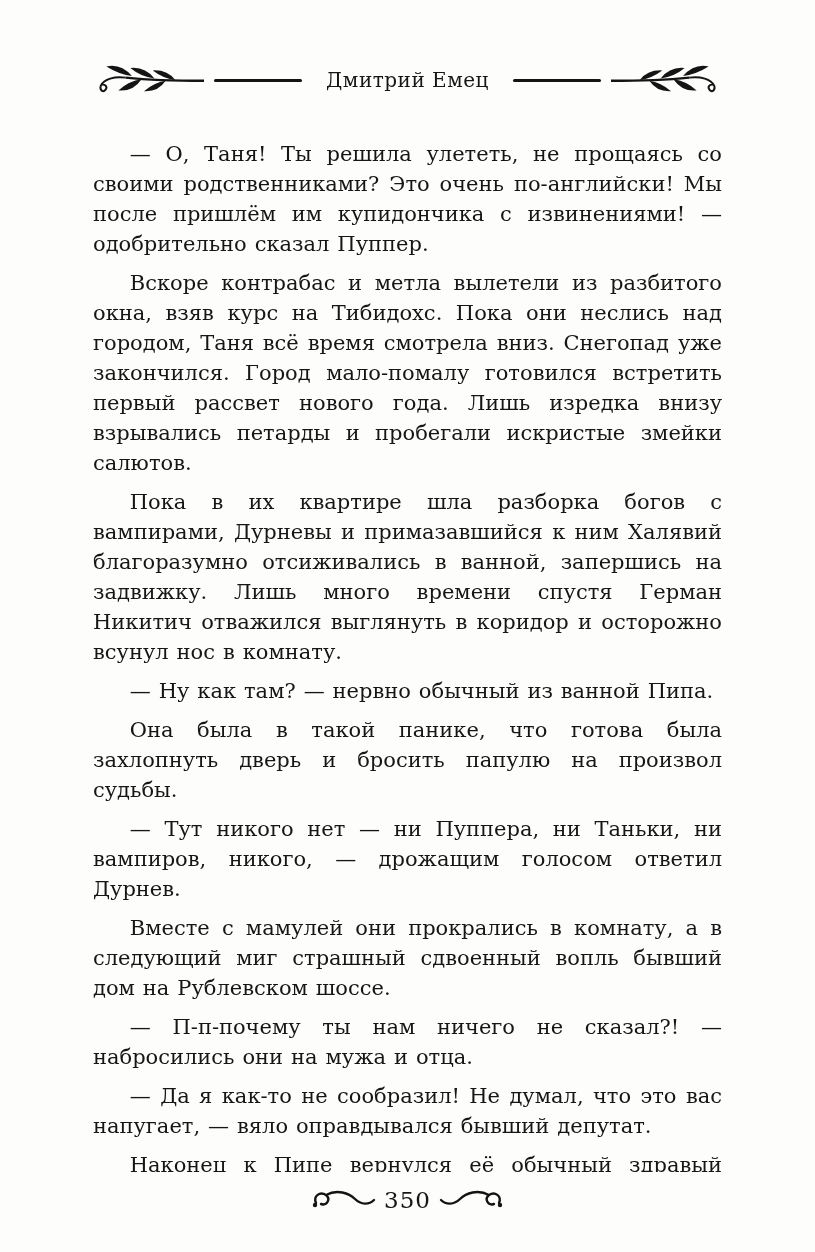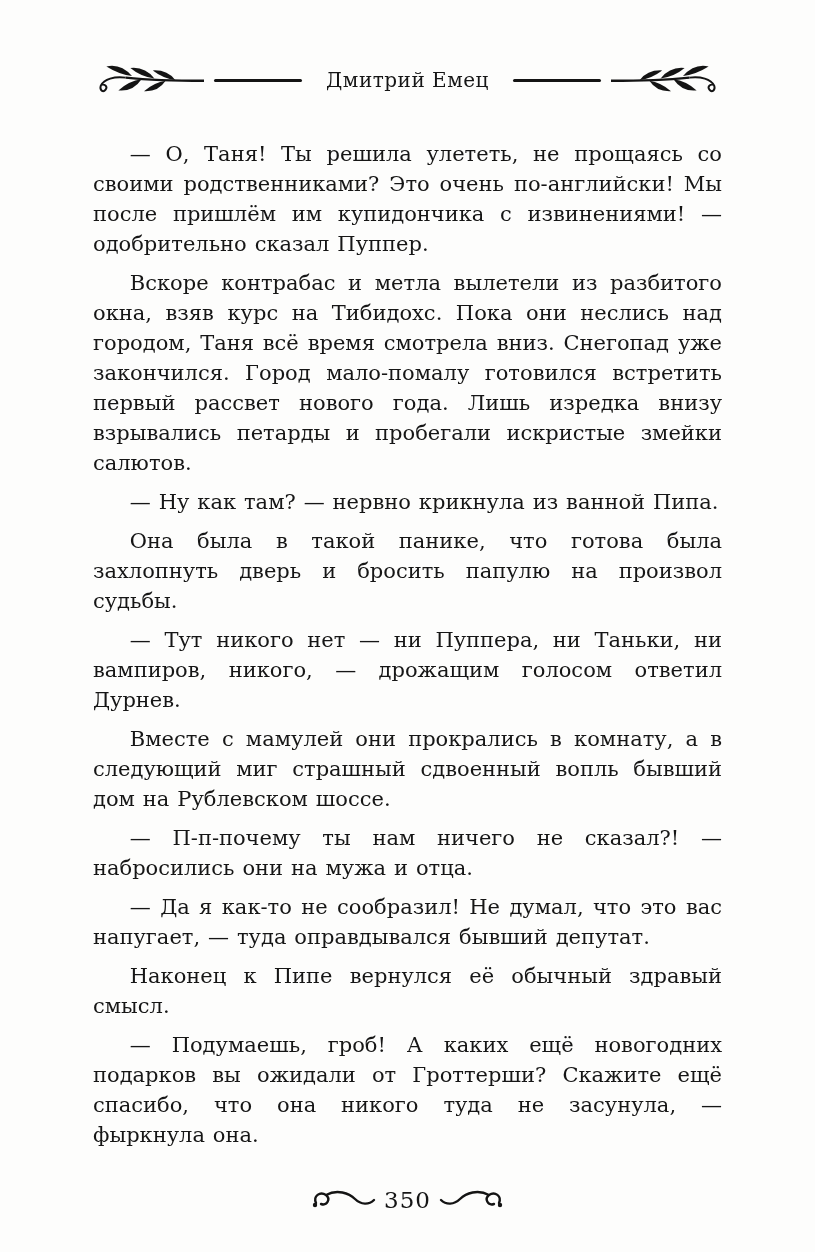--- a/index.html
+++ b/index.html
@@ -103,26 +103,27 @@
         <path d="M114 23 Q104 10 86 11 Q99 21 114 23" stroke="none"></path>
         <path d="M72 22 Q61 38 43 36 Q56 24 72 22" stroke="none"></path>
         <path d="M102 24 Q93 38 75 37 Q88 26 102 24" stroke="none"></path>
       </g>
     </svg>
   </header>
 
   <main class="page-body">
       <p class="para">— О, Таня! Ты решила улететь, не прощаясь со своими родственниками? Это очень по-английски! Мы после пришлём им купидончика с извинениями! — одобрительно сказал Пуппер.</p>
       <p class="para">Вскоре контрабас и метла вылетели из разбитого окна, взяв курс на Тибидохс. Пока они неслись над городом, Таня всё время смотрела вниз. Снегопад уже закончился. Город мало-помалу готовился встретить первый рассвет нового года. Лишь изредка внизу взрывались петарды и пробегали искристые змейки салютов.</p>
-      <p class="para">— Ну как там? — нервно крикнула из ванной Пипа.</p>
+      <p class="para">Пока в их квартире шла разборка богов с вампирами, Дурневы и примазавшийся к ним Халявий благоразумно отсиживались в ванной, запершись на задвижку. Лишь много времени спустя Герман Никитич отважился выглянуть в коридор и осторожно всунул нос в комнату.</p>
+      <p class="para">— Ну как там? — нервно обычный из ванной Пипа.</p>
       <p class="para">Она была в такой панике, что готова была захлопнуть дверь и бросить папулю на произвол судьбы.</p>
       <p class="para">— Тут никого нет — ни Пуппера, ни Таньки, ни вампиров, никого, — дрожащим голосом ответил Дурнев.</p>
       <p class="para">Вместе с мамулей они прокрались в комнату, а в следующий миг страшный сдвоенный вопль бывший дом на Рублевском шоссе.</p>
       <p class="para">— П-п-почему ты нам ничего не сказал?! — набросились они на мужа и отца.</p>
-      <p class="para">— Да я как-то не сообразил! Не думал, что это вас напугает, — туда оправдывался бывший депутат.</p>
+      <p class="para">— Да я как-то не сообразил! Не думал, что это вас напугает, — вяло оправдывался бывший депутат.</p>
       <p class="para">Наконец к Пипе вернулся её обычный здравый смысл.</p>
       <p class="para">— Подумаешь, гроб! А каких ещё новогодних подарков вы ожидали от Гроттерши? Скажите ещё спасибо, что она никого туда не засунула, — фыркнула она.</p>
     </main>
 
   <footer class="page-footer">
     <svg class="flourish" width="66" height="24" viewBox="0 0 66 24" aria-hidden="true">
       <path d="M6 15 C3 8 10 3 16 7 C21 11 17 18 11 16 M16 7 C27 1 39 5 45 11 C51 17 59 17 64 12" fill="none" stroke="#141414" stroke-width="2.4" stroke-linecap="round"></path>
       <circle cx="5" cy="17" r="2.2" fill="#141414"></circle>
     </svg>
     <span class="page-number">350</span>

